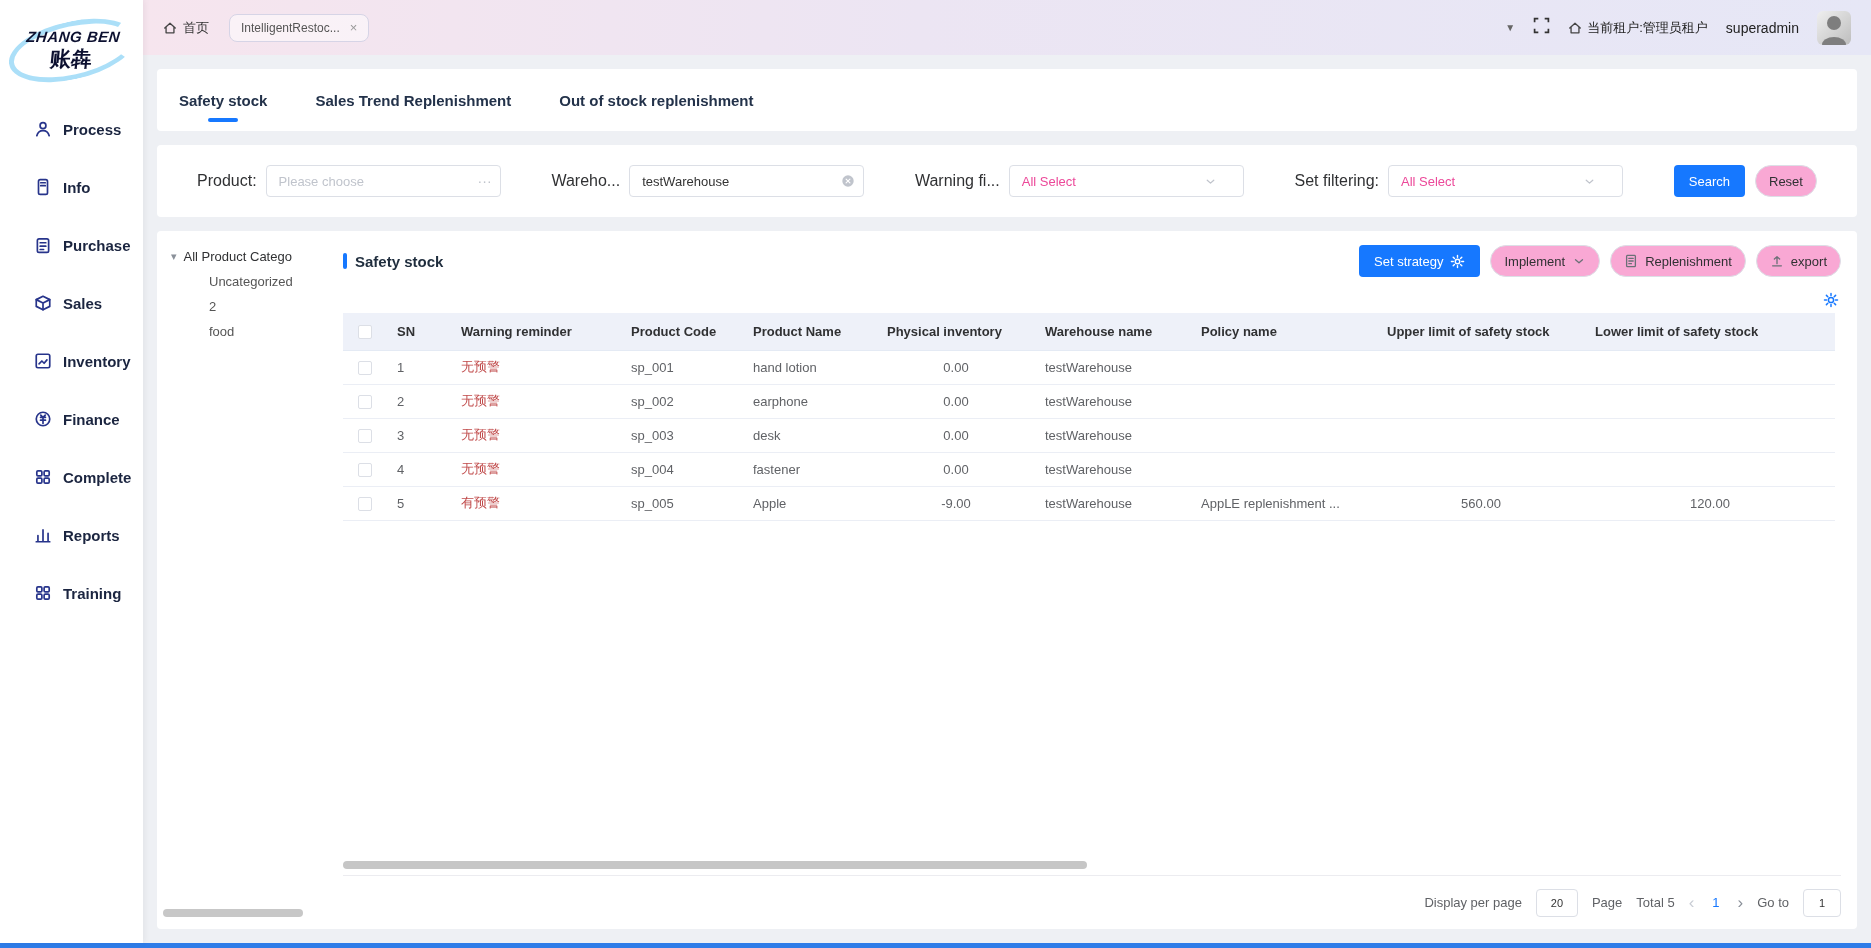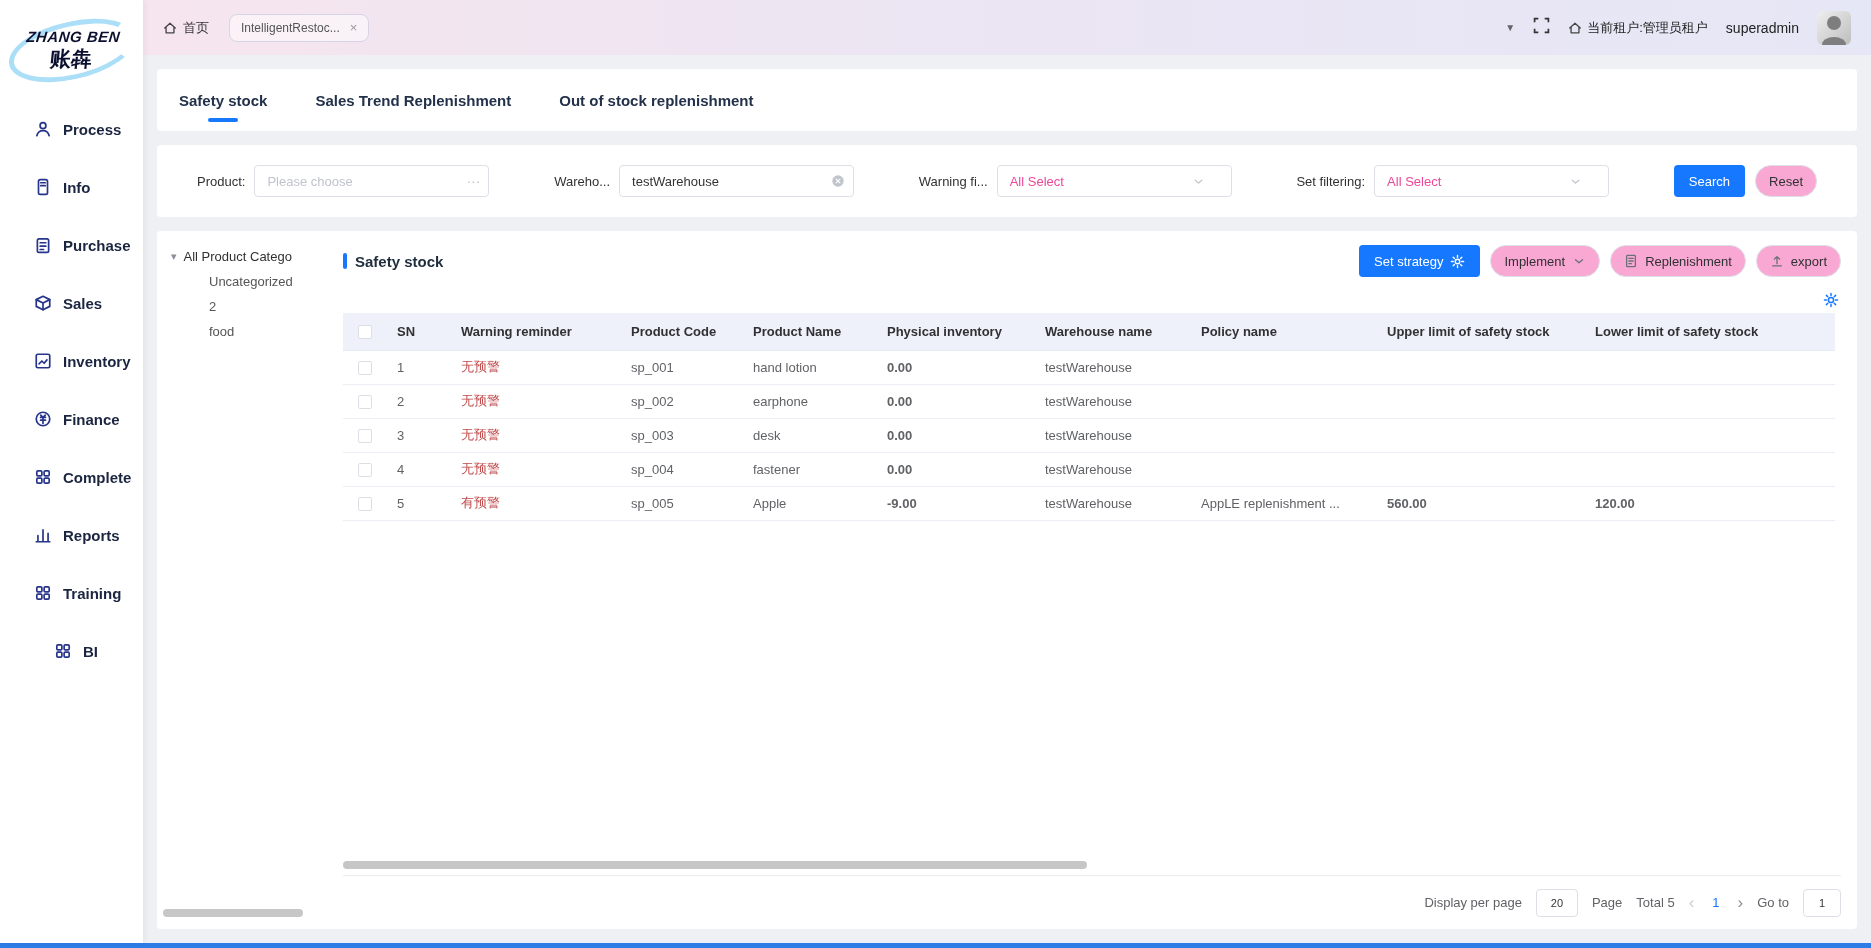--- a/index.html
+++ b/index.html
@@ -38,21 +38,21 @@
   .card { background:#fff; border-radius:4px; flex:none; }
 
   
   .tabs-card { height:62px; display:flex; align-items:stretch; padding:0 22px; gap:48px; }
   .ptab { position:relative; display:flex; align-items:center; font-size:15px; font-weight:700; color:#23324a; cursor:pointer; }
   .ptab.active::after { content:""; position:absolute; left:calc(50% - 15px); bottom:9px; width:30px; height:4px; border-radius:2px; background:#1678ff; }
 
   
   .filter-card { margin-top:14px; height:72px; display:flex; align-items:center; padding:0 40px; justify-content:space-between; }
   .fgroup { display:flex; align-items:center; gap:9px; }
-  .flabel { font-size:13px; color:#303133; white-space:nowrap; }
+  .flabel { font-size:16px; color:#303133; white-space:nowrap; }
   .input-wrap { position:relative; }
   .fld { width:235px; height:32px; border:1px solid #dcdfe6; border-radius:4px; font-size:13px; color:#333; padding:0 30px 0 12px; font-family:"Liberation Sans",sans-serif; background:#fff; }
   .fld::placeholder { color:#c0c4cc; }
   .suffix { position:absolute; right:9px; top:50%; transform:translateY(-50%); color:#c0c4cc; font-size:14px; cursor:pointer; display:flex; align-items:center; }
   .suffix svg { width:14px; height:14px; }
   .sel { width:235px; height:32px; border:1px solid #dcdfe6; border-radius:4px; background:#fff; display:flex; align-items:center; justify-content:space-between; padding:0 26px 0 12px; font-size:13px; color:#ec4899; cursor:pointer; }
   .sel svg { width:13px; height:13px; stroke:#c0c4cc; fill:none; stroke-width:1.6; stroke-linecap:round; stroke-linejoin:round; }
   .btn-primary { background:#1678ff; color:#fff; border:none; height:32px; padding:0 15px; border-radius:4px; font-size:13px; cursor:pointer; display:inline-flex; align-items:center; gap:7px; font-family:inherit; }
   .btn { background:#f9a8d4; border:1px solid #dcdfe6; color:#303133; height:32px; padding:0 13px; border-radius:16px; font-size:13px; cursor:pointer; display:inline-flex; align-items:center; gap:7px; font-family:inherit; }
   .btn svg { width:14px; height:14px; stroke:#6b7077; fill:none; stroke-width:1.5; stroke-linecap:round; stroke-linejoin:round; }
@@ -72,21 +72,21 @@
   .panel-title { font-size:15px; font-weight:700; color:#1f2d3d; }
   .head-actions { margin-left:auto; display:flex; align-items:center; gap:10px; }
   .gear-svg { width:15px; height:15px; stroke:#fff; fill:none; stroke-width:1.5; stroke-linecap:round; }
   .gear-row { height:26px; flex:none; display:flex; justify-content:flex-end; align-items:center; padding-right:2px; }
   .gear-row svg { width:16px; height:16px; stroke:#1678ff; fill:none; stroke-width:1.5; stroke-linecap:round; cursor:pointer; }
 
   .table-wrap { flex:1; min-height:0; overflow:hidden; }
   table { border-collapse:collapse; table-layout:fixed; width:1492px; font-size:13px; color:#606266; }
   thead th { background:#eef1f9; font-weight:700; color:#303133; text-align:left; height:37px; padding:0 10px; white-space:nowrap; overflow:hidden; border-bottom:1px solid #e4eaf4; }
   tbody td { height:34px; padding:0 10px; border-bottom:1px solid #ebeef5; white-space:nowrap; overflow:hidden; text-overflow:ellipsis; }
-  .num { text-align:left;font-weight:bold; }
+  .num { text-align:center; }
   .warn-text { color:#c04a4a; }
   .cbx { width:14px; height:14px; border:1px solid #dcdfe6; border-radius:2px; background:#fff; display:inline-block; vertical-align:middle; cursor:pointer; }
   .cb-col { text-align:center; }
 
   .hscroll { height:10px; flex:none; margin:2px 0 4px 0; }
   .hthumb { width:744px; height:8px; border-radius:4px; background:#c6c6c6; cursor:pointer; }
 
   .pfooter { height:54px; flex:none; border-top:1px solid #ececf0; display:flex; align-items:center; justify-content:flex-end; gap:14px; font-size:13px; color:#606266; }
   .pg-input { width:42px; height:28px; border:1px solid #dcdfe6; border-radius:4px; text-align:center; font-size:11px; color:#333; font-family:inherit; }
   .pg-input.small { width:38px; }
@@ -168,29 +168,20 @@
         <span>Reports</span>
       </div>
       <div class="side-item">
         <svg viewBox="0 0 16 16">
             <rect x="2.5" y="2.5" width="4.5" height="4.5" rx="1"></rect>
             <rect x="9" y="2.5" width="4.5" height="4.5" rx="1"></rect>
             <rect x="2.5" y="9" width="4.5" height="4.5" rx="1"></rect>
             <rect x="9" y="9" width="4.5" height="4.5" rx="1"></rect>
           </svg>
         <span>Training</span>
-      </div>
-      <div class="side-item indent">
-        <svg viewBox="0 0 16 16">
-            <rect x="2.5" y="2.5" width="4.5" height="4.5" rx="1"></rect>
-            <rect x="9" y="2.5" width="4.5" height="4.5" rx="1"></rect>
-            <rect x="2.5" y="9" width="4.5" height="4.5" rx="1"></rect>
-            <rect x="9" y="9" width="4.5" height="4.5" rx="1"></rect>
-          </svg>
-        <span>BI</span>
       </div>
     </nav>
   </aside>
 
   <div class="main">
 
     <header class="topbar">
       <div class="tb-home">
         <svg viewBox="0 0 16 16">
             <path d="M2 8l6-5.5L14 8M3.5 7v6.5h9V7"></path>

